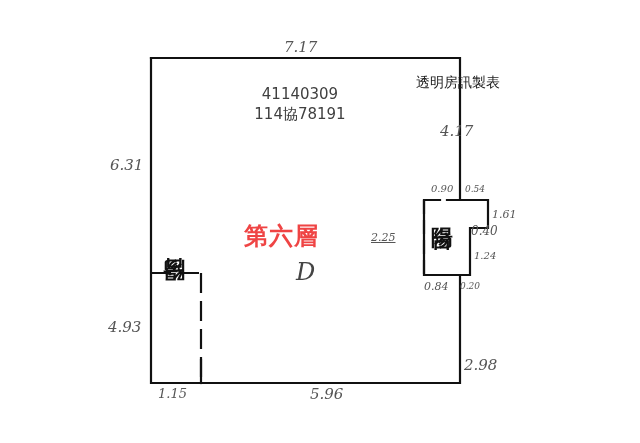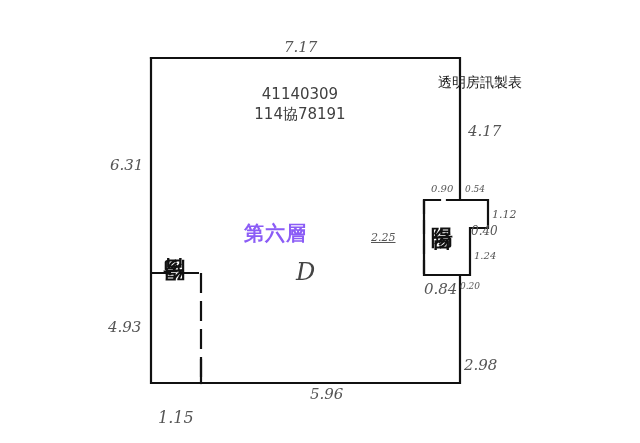--- a/index.html
+++ b/index.html
@@ -1,22 +1,22 @@
 <!DOCTYPE html>
 <html><head>
   <meta charset="utf-8">
   <style>
     html, body { margin: 0; padding: 0; background: #ffffff; }
     body { width: 640px; height: 443px; position: relative; overflow: hidden; font-family: "DejaVu Sans", sans-serif; }
     .abs { position: absolute; }
     svg.plan { position: absolute; left: 0; top: 0; }
     .hand { font-family: "DejaVu Serif", serif; font-style: italic; color: #555; }
     .id-text { font-family: "DejaVu Sans", sans-serif; font-size: 15px; color: #404040; text-align: center; line-height: 20px; }
-    .brand { font-family: "DejaVu Sans", sans-serif; font-size: 14px; color: #222; margin-left: 22px; }
-    .floor { font-family: "DejaVu Serif", serif; font-weight: bold; font-size: 20px; color: #8b5cf6; letter-spacing: 1px; }
+    .brand { font-family: "DejaVu Sans", sans-serif; font-size: 14px; color: #222; }
+    .floor { font-family: "DejaVu Serif", serif; font-weight: bold; font-size: 24px; color: #ef4444; letter-spacing: 1px; }
     .unit { font-family: "DejaVu Serif", serif; font-size: 24px; color: #444; font-style: italic; }
     .vert { writing-mode: vertical-rl; font-family: "DejaVu Serif", serif; font-weight: bold; font-size: 22px; color: #111; }
     .dim { font-size: 15px; }
     .dim-sm { font-size: 10px; }
   </style>
 </head>
 <body>
 
 <svg class="plan" width="640" height="443" viewBox="0 0 640 443">
   <g stroke="#111" stroke-width="2.2" fill="none" stroke-linecap="square">
@@ -44,25 +44,25 @@
 
 <div class="abs floor" style="left:244px; top:220px;">第六層</div>
 <div class="abs unit" style="left:296px; top:258px;">D</div>
 
 <div class="abs vert" style="left:158px; top:298px; transform: rotate(180deg);">陽台</div>
 <div class="abs vert" style="left:428px; top:210px;">陽台</div>
 
 <div class="abs hand dim" style="left:284px; top:38px;">7.17</div>
 <div class="abs hand dim" style="left:110px; top:156px;">6.31</div>
 <div class="abs hand dim" style="left:108px; top:318px;">4.93</div>
-<div class="abs hand dim" style="left:158px; top:386px; font-size:16px;margin-top:22px;">1.15</div>
+<div class="abs hand dim" style="left:158px; top:386px; font-size:13px;">1.15</div>
 <div class="abs hand dim" style="left:310px; top:385px;text-align:center;">5.96</div>
-<div class="abs hand dim" style="left:468px; top:122px;">4.17</div>
+<div class="abs hand dim" style="left:440px; top:122px;">4.17</div>
 <div class="abs hand dim" style="left:464px; top:320px;margin-top:36px;">2.98</div>
 
 <div class="abs hand dim-sm" style="left:431px; top:183px;">0.90</div>
 <div class="abs hand dim-sm" style="left:465px; top:184px; font-size:9px;">0.54</div>
-<div class="abs hand dim-sm" style="left:492px; top:208px; font-size:11px;">1.12</div>
+<div class="abs hand dim-sm" style="left:492px; top:208px; font-size:11px;">1.61</div>
 <div class="abs hand dim-sm" style="left:471px; top:224px; font-size:12px;">0.40</div>
 <div class="abs hand dim-sm" style="left:474px; top:250px; font-size:10px;">1.24</div>
 <div class="abs hand dim-sm" style="left:371px; top:231px; font-size:11px;text-decoration:underline;">2.25</div>
-<div class="abs hand dim-sm" style="left:424px; top:280px; font-size:15px;">0.84</div>
+<div class="abs hand dim-sm" style="left:424px; top:280px; font-size:11px;">0.84</div>
 <div class="abs hand dim-sm" style="left:460px; top:281px; font-size:9px;">0.20</div>
 
 </body></html>

